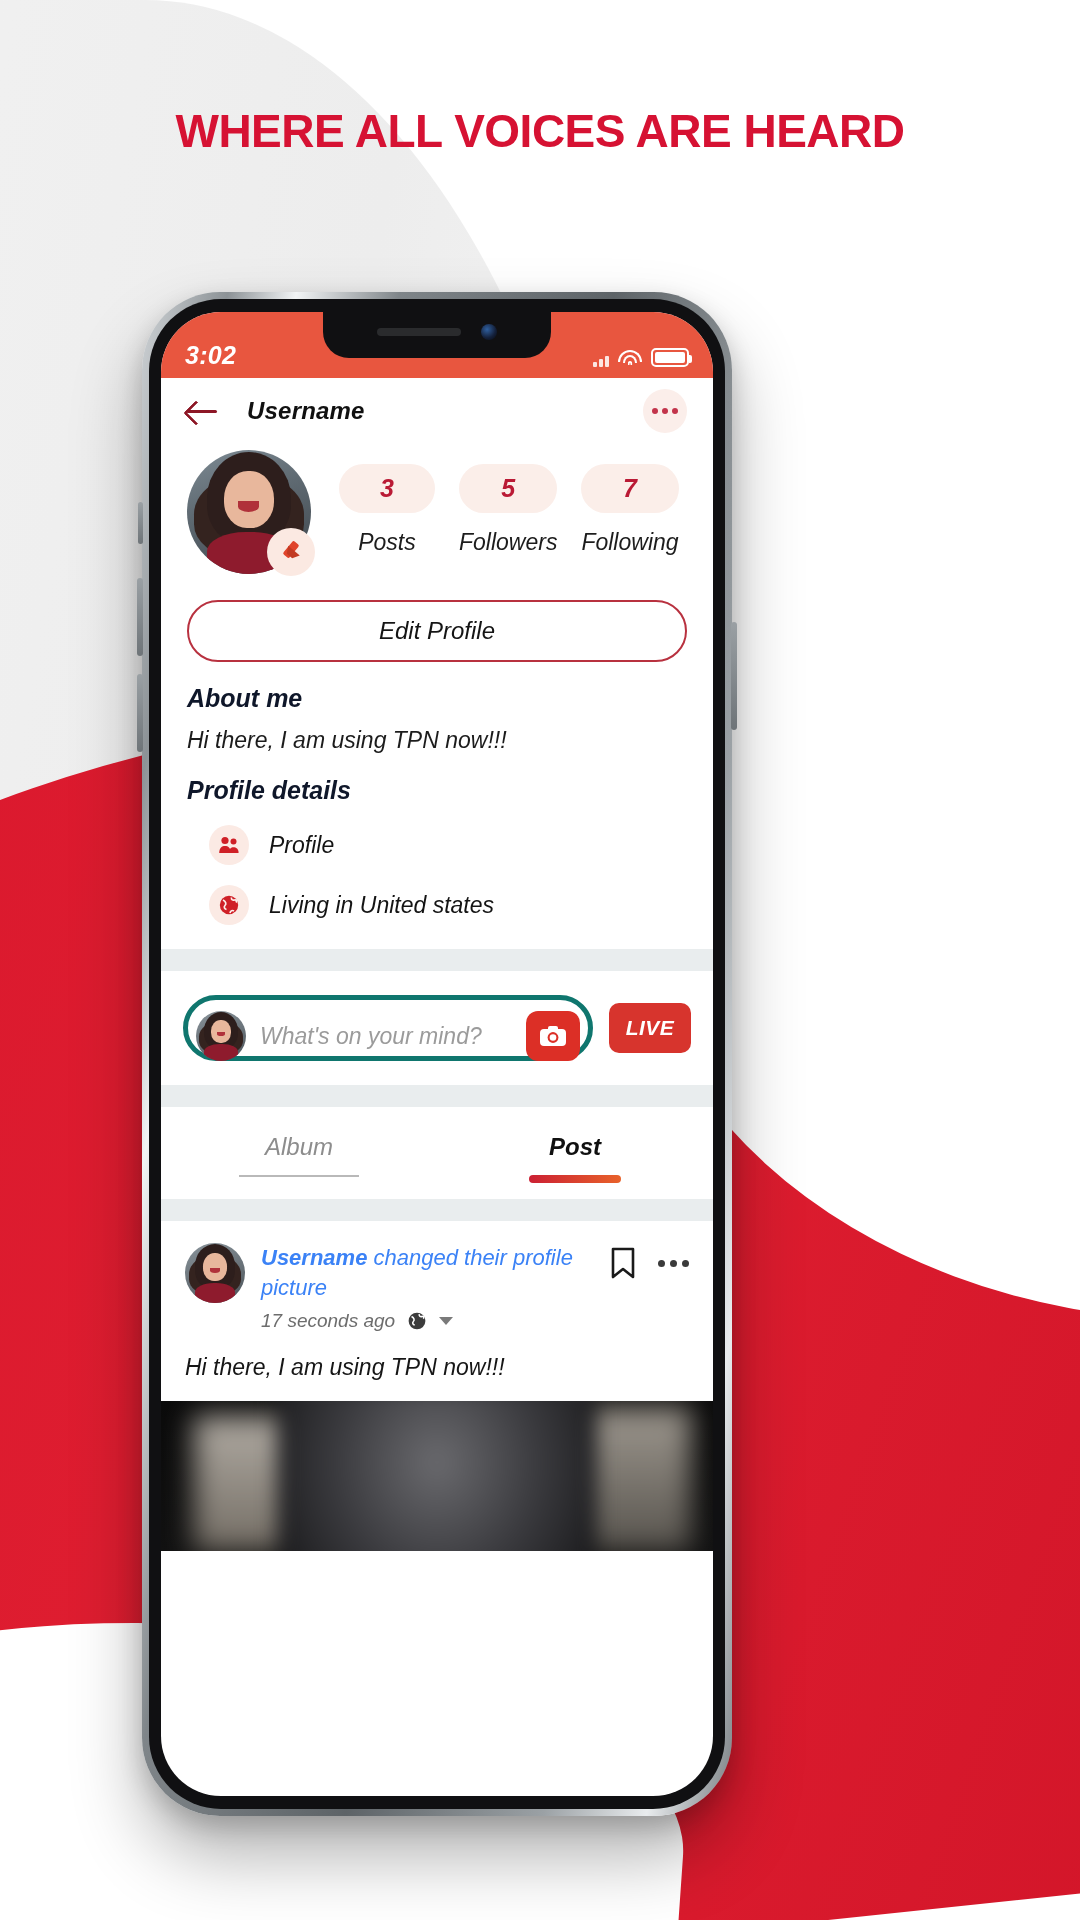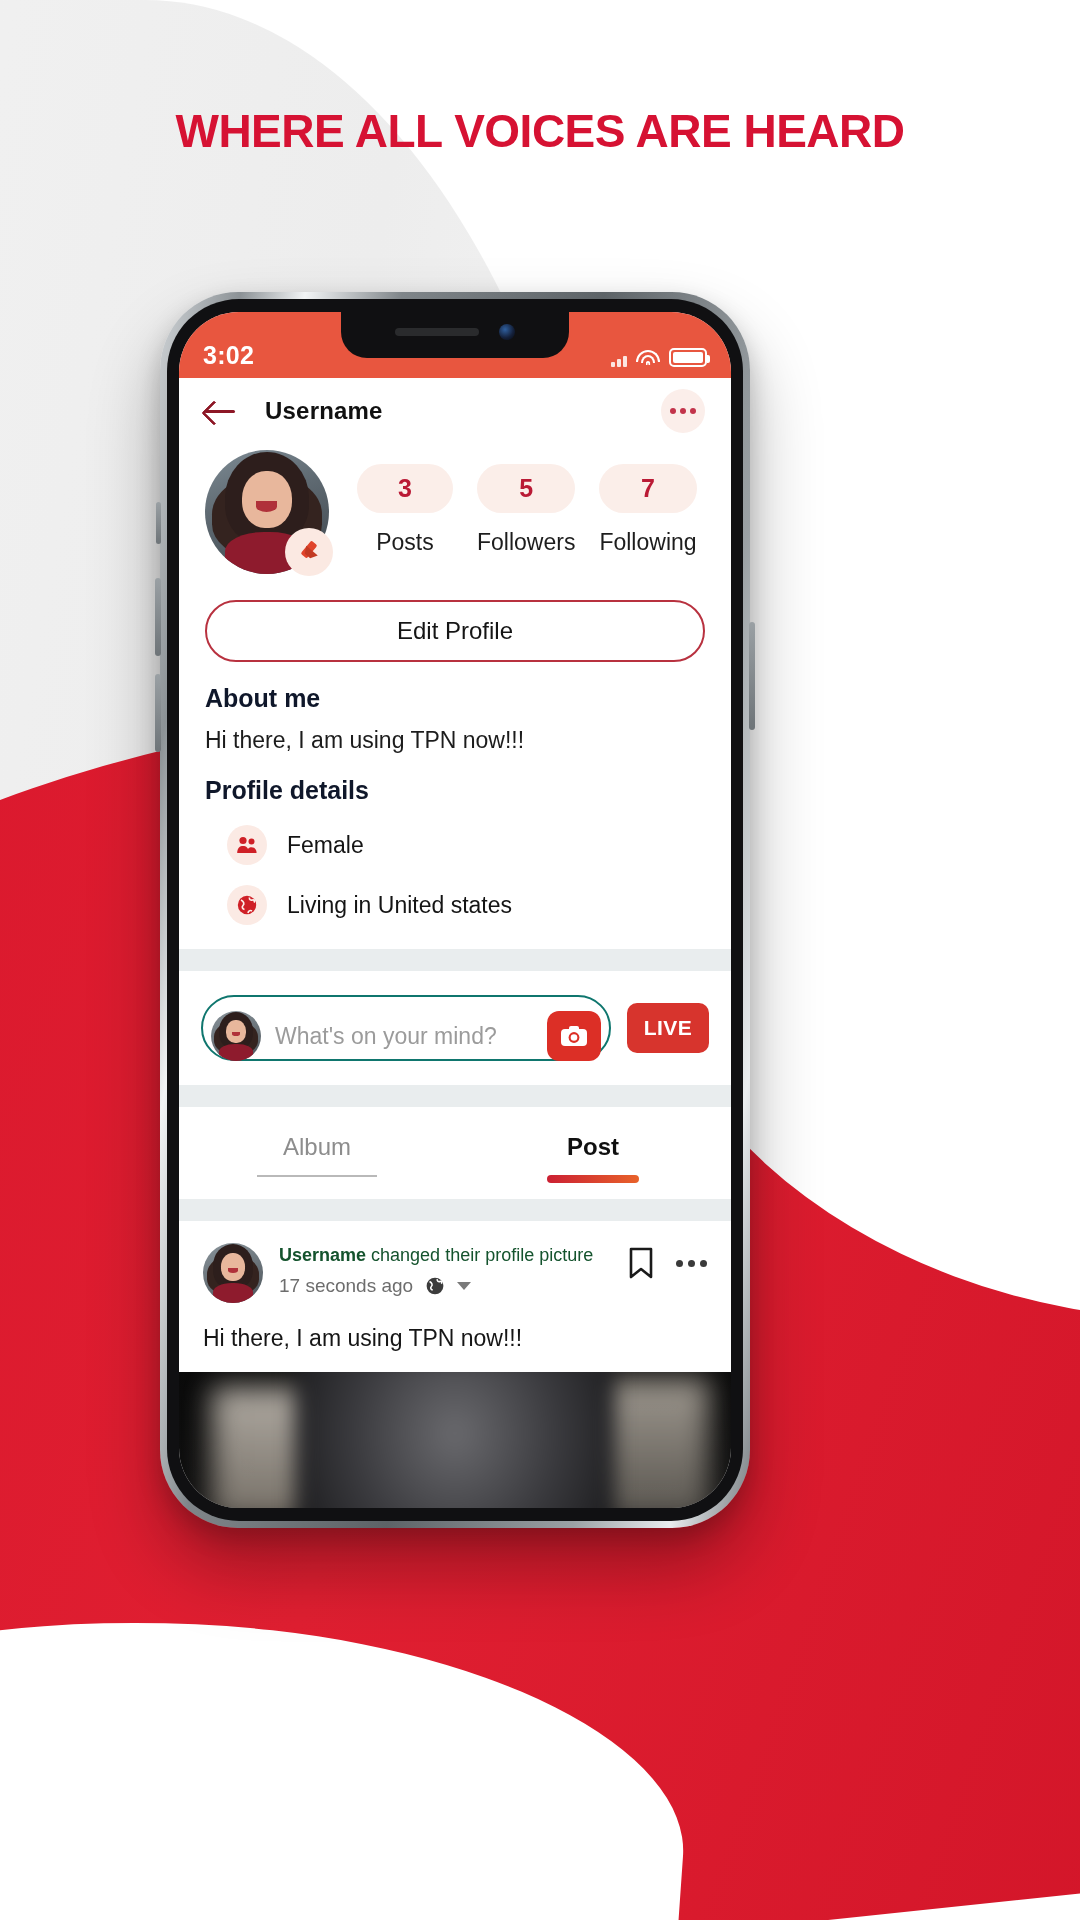--- a/index.html
+++ b/index.html
@@ -89,30 +89,31 @@
     font-style: italic;
     font-weight: 500;
     color: #1b1b1b;
     line-height: 1.32;
   }
   .subheadline div { white-space: nowrap; }
 
   
   .phone {
     position: absolute;
-    left: 160px;
+    left: 142px;
     top: 292px;
     width: 590px;
-    height: 1236px;
+    height: 1524px;
     border-radius: 78px;
     background: linear-gradient(100deg, #cfd3d6 0%, #8c9296 10%, #f2f4f5 18%,
                 #7f8589 30%, #5d6367 55%, #9ba1a5 78%, #e9ecee 90%, #787e82 100%);
     padding: 7px;
     box-shadow: 0 40px 70px rgba(0,0,0,0.30), 0 10px 24px rgba(0,0,0,0.18);
     z-index: 6;
+    font-style: italic;
   }
   .phone-inner {
     width: 100%;
     height: 100%;
     border-radius: 72px;
     background: #101012;
     padding: 13px 12px;
     position: relative;
   }
   .screen {
@@ -337,21 +338,21 @@
 
   
   .composer {
     background:#fff;
     padding: 24px 22px;
     display: flex; align-items: center; gap: 16px;
   }
   .composer-field {
     flex: 1;
     height: 66px;
-    border: 2px solid #0f766e;
+    border: 5px solid #0f766e;
     border-radius: 36px;
     display: flex; align-items: center;
     padding: 16px 8px 0 8px;
     background: #fff;
   }
   .composer-avatar {
     width: 50px; height: 50px; border-radius: 50%;
     overflow:hidden; position:relative; flex:none;
     background: linear-gradient(160deg,#8a949b,#4a5258);
   }
@@ -396,21 +397,21 @@
 
   
   .post-card { background:#fff; padding: 22px 24px 0 24px; }
   .post-head { display: flex; align-items: flex-start; gap: 16px; }
   .post-avatar {
     width: 60px; height: 60px; border-radius: 50%;
     overflow:hidden; position:relative; flex:none;
     background: linear-gradient(160deg,#8a949b,#4a5258);
   }
   .post-headtext { flex: 1; }
-  .post-line { font-size: 18px; color:#14532d; line-height: 1.35; }
+  .post-line { font-size: 22px; color:#3b82f6; line-height: 1.35; }
   .post-line b { font-weight: bold; }
   .post-meta {
     margin-top: 8px;
     display:flex; align-items:center; gap: 12px;
     font-size: 19px; color:#6d6d6d;
   }
   .globe-small svg { display:block; }
   .caret {
     width:0;height:0;border-left:7px solid transparent;border-right:7px solid transparent;
     border-top:8px solid #7a7a7a;
@@ -544,21 +545,21 @@
 
           <div class="detail-row">
             <div class="detail-ico">
               <svg width="22" height="20" viewBox="0 0 22 20">
                 <circle cx="7" cy="5.5" r="3.6" fill="#cf2027"></circle>
                 <path d="M1.2 18 C1.2 12.8 4 11 7 11 C10 11 12.8 12.8 12.8 18 Z" fill="#cf2027"></path>
                 <circle cx="15.5" cy="6.5" r="3" fill="#cf2027"></circle>
                 <path d="M11 18 C11 13.8 13 12.3 15.5 12.3 C18 12.3 20.6 13.8 20.6 18 Z" fill="#cf2027"></path>
               </svg>
             </div>
-            <div class="detail-label">Female</div>
+            <div class="detail-label">Profile</div>
           </div>
 
           <div class="detail-row">
             <div class="detail-ico">
               <svg width="22" height="22" viewBox="0 0 22 22">
                 <circle cx="11" cy="11" r="9.2" fill="#cf2027"></circle>
                 <path d="M5 6 C8 7.5 8.5 10 7 11.5 C5.5 13 6.5 15 8.5 15.5" stroke="#fdf0ec" stroke-width="1.7" fill="none"></path>
                 <path d="M13.5 3.5 C13 6 15 6.5 16.5 6 C18 5.5 19 7 18 8.5" stroke="#fdf0ec" stroke-width="1.7" fill="none"></path>
                 <path d="M12 19 C12.5 16.5 14.5 16 16 17" stroke="#fdf0ec" stroke-width="1.7" fill="none"></path>
               </svg>

